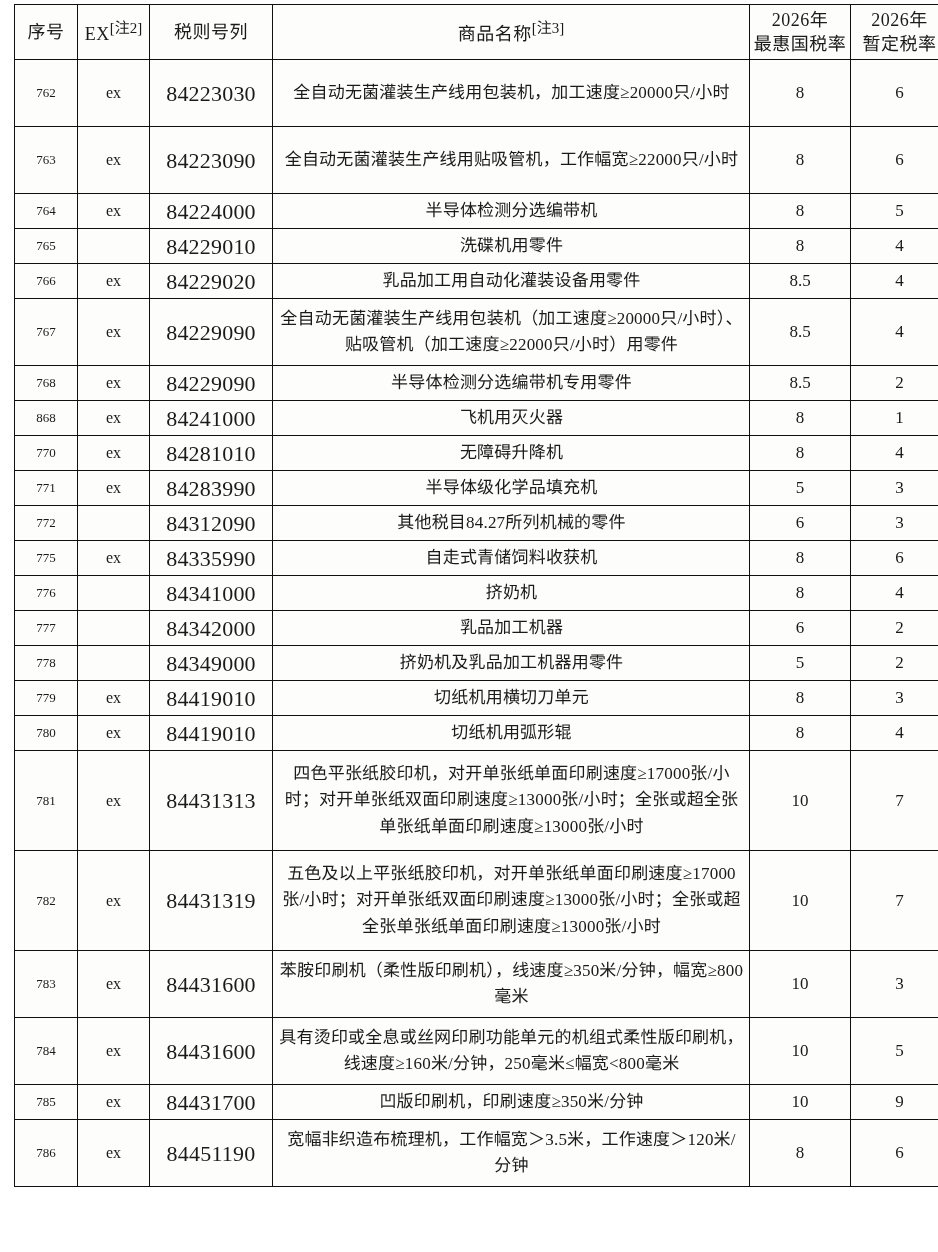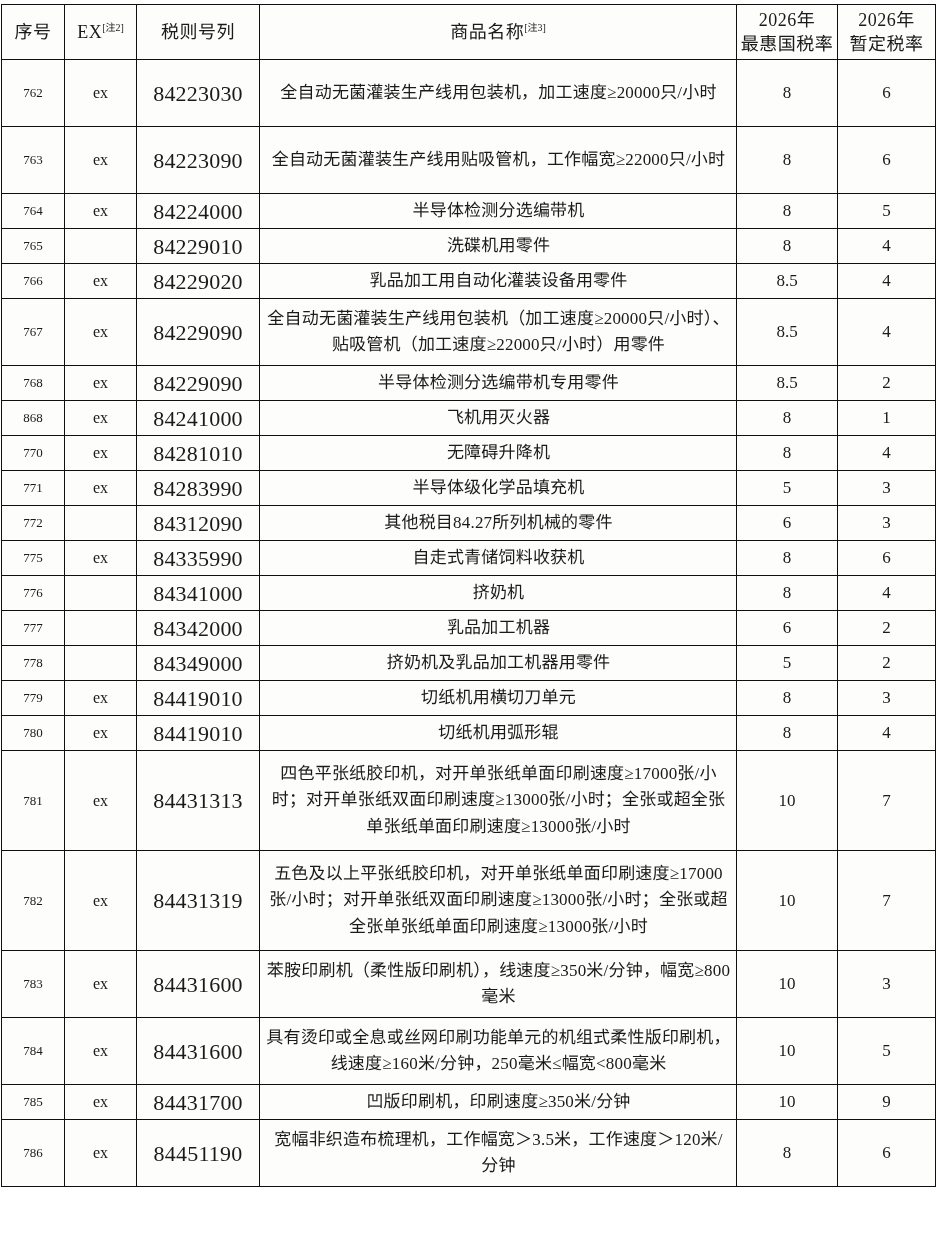--- a/index.html
+++ b/index.html
@@ -13,21 +13,21 @@
     height: 1252px;
     overflow: hidden;
     font-family: "Liberation Serif", "DejaVu Serif", serif;
     color: #1a1a1a;
     -webkit-font-smoothing: none;
   }
   .sheet {
     width: 938px;
     height: 1252px;
     box-sizing: border-box;
-    padding: 4px 2px 0 1px;
+    padding: 4px 2px 0 14px;
     background: #ffffff;
     position: relative;
     overflow: hidden;
   }
   table.tariff {
     border-collapse: collapse;
     table-layout: fixed;
     width: 934px;
     margin: 0 auto;
     background: #fdfdfc;
@@ -49,21 +49,21 @@
   
   thead th {
     height: 54px;
     text-align: center;
     font-weight: normal;
     font-size: 18px;
     line-height: 1.35;
     letter-spacing: 0.5px;
   }
   thead th .sup {
-    font-size: 10px;
+    font-size: 15px;
     vertical-align: super;
     letter-spacing: 0;
   }
   thead th .hl {
     display: block;
   }
   
   tbody td {
     font-size: 17px;
     line-height: 1.5;

